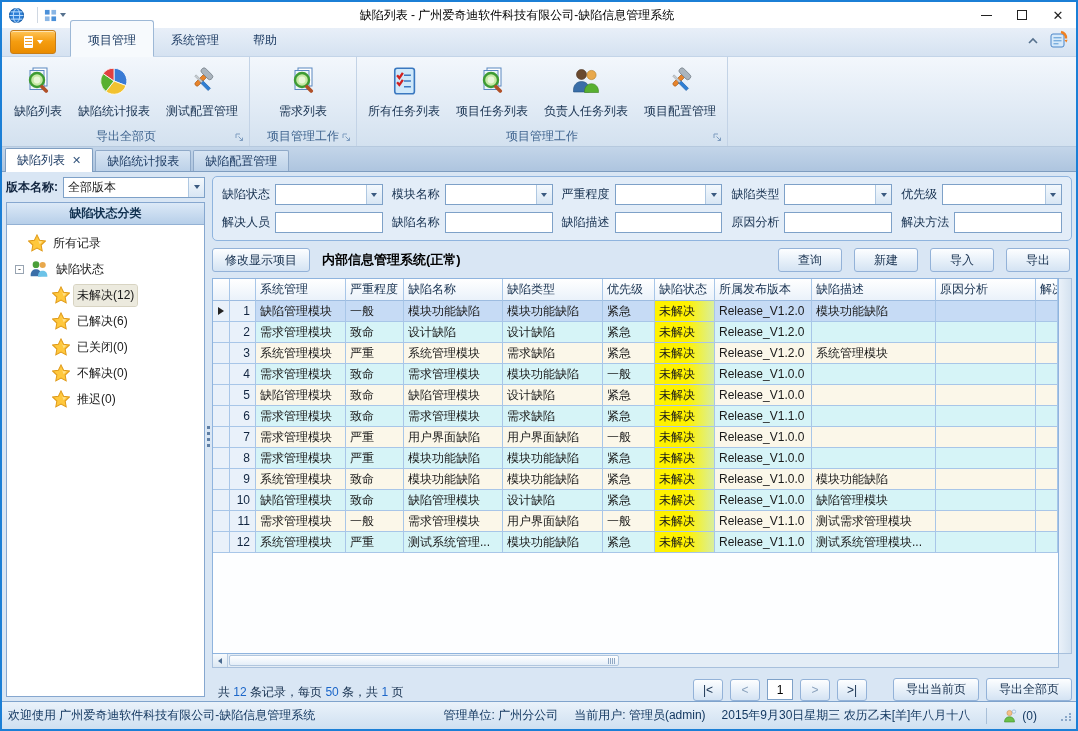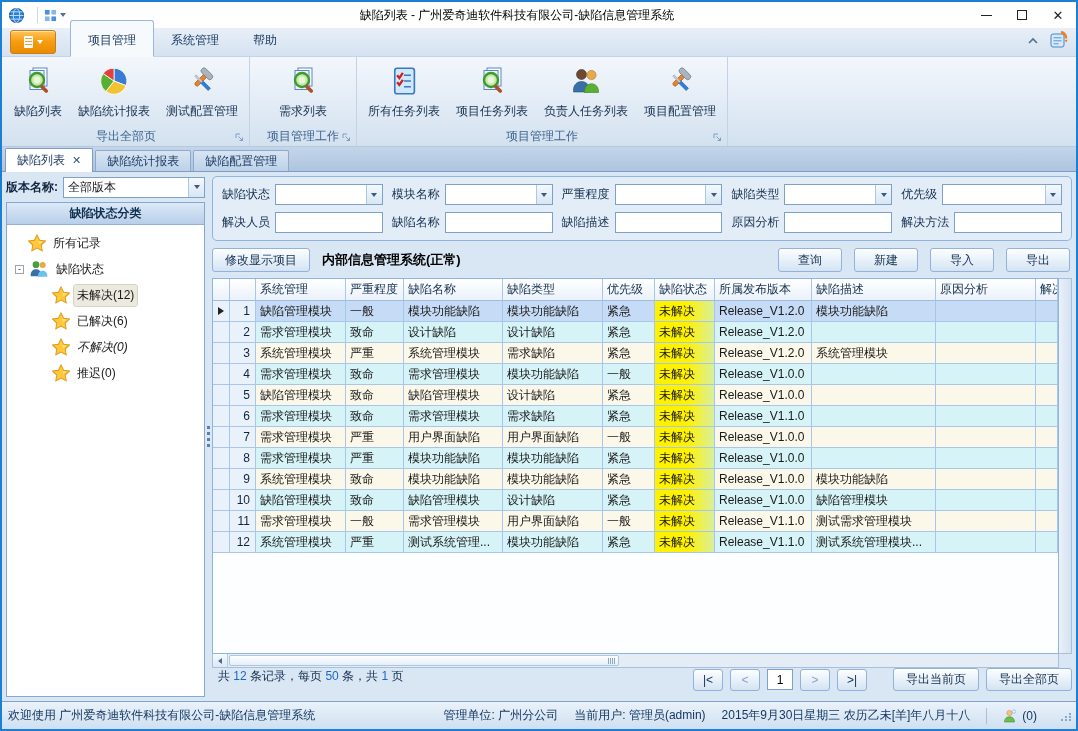--- a/index.html
+++ b/index.html
@@ -95,21 +95,21 @@
   .arrow-r{width:0;height:0;border-top:4px solid transparent;border-bottom:4px solid transparent;border-left:6px solid #222;}
   .vscroll{width:13px;flex:none;background:linear-gradient(90deg,#eaf1f9,#d4e2f0);border:1px solid #a8c0dc;border-left:none;}
 
   .hscroll{height:14px;flex:none;display:flex;align-items:stretch;border:1px solid #a8c0dc;border-top:none;background:#e4edf6;margin-right:13px;}
   .hs-btn{width:15px;background:linear-gradient(#f6fafd,#dce8f3);border-right:1px solid #b8cce2;display:flex;align-items:center;justify-content:center;}
   .arrow-l{width:0;height:0;border-top:3px solid transparent;border-bottom:3px solid transparent;border-right:4px solid #4a6a90;}
   .hs-track{flex:1;display:flex;}
   .hs-thumb{width:47%;background:linear-gradient(#ffffff,#e4eef8);border:1px solid #b0c6de;border-radius:2px;margin:1px;display:flex;align-items:center;justify-content:flex-end;padding-right:3px;gap:1px;}
   .hs-thumb i{width:1px;height:6px;background:#90a8c4;display:block;}
 
-  .footerrow{height:33px;flex:none;display:flex;align-items:flex-start;color:#16304f;}
+  .footerrow{height:33px;flex:none;display:flex;align-items:flex-end;color:#16304f;}
   .summary{margin-left:6px;white-space:nowrap;}
   .summary .num{color:#1b66c9;}
   .pager{margin-left:auto;display:flex;align-items:center;gap:7px;}
   .pbtn{min-width:30px;padding:0;height:22px;}
   .pbtn.dis{color:#8aa2bd;}
   .pageinput{width:26px;height:21px;border:1px solid #7ea1c8;text-align:center;font:inherit;padding:0;}
   .pager .gap{width:12px;}
   .expbtn{height:23px;}
 
   
@@ -372,21 +372,30 @@
             </div>
             <div class="titem" style="padding-left: 41px;">
               <span style="display: flex;">
                 <svg width="18" height="18" viewBox="0 0 16 16">
                   <path d="M8 .8l2.3 4.7 5.2.7-3.8 3.6.9 5.2L8 12.5 3.4 15l.9-5.2L.5 6.2l5.2-.7z" fill="#ffc83d" stroke="#e09a18" stroke-width=".9"></path>
                   <path d="M8 3.2l1.5 3 3.3.5-2.4 2.3" fill="#ffe08a" stroke="none"></path>
                 </svg>
               </span>
               <span class="lbl">已解决(6)</span>
             </div>
-            <div class="titem" style="padding-left: 41px; font-style: italic;">
+            <div class="titem" style="padding-left: 41px;">
+              <span style="display: flex;">
+                <svg width="18" height="18" viewBox="0 0 16 16">
+                  <path d="M8 .8l2.3 4.7 5.2.7-3.8 3.6.9 5.2L8 12.5 3.4 15l.9-5.2L.5 6.2l5.2-.7z" fill="#ffc83d" stroke="#e09a18" stroke-width=".9"></path>
+                  <path d="M8 3.2l1.5 3 3.3.5-2.4 2.3" fill="#ffe08a" stroke="none"></path>
+                </svg>
+              </span>
+              <span class="lbl">已关闭(0)</span>
+            </div>
+            <div class="titem" style="padding-left: 41px;">
               <span style="display: flex;">
                 <svg width="18" height="18" viewBox="0 0 16 16">
                   <path d="M8 .8l2.3 4.7 5.2.7-3.8 3.6.9 5.2L8 12.5 3.4 15l.9-5.2L.5 6.2l5.2-.7z" fill="#ffc83d" stroke="#e09a18" stroke-width=".9"></path>
                   <path d="M8 3.2l1.5 3 3.3.5-2.4 2.3" fill="#ffe08a" stroke="none"></path>
                 </svg>
               </span>
               <span class="lbl">不解决(0)</span>
             </div>
             <div class="titem" style="padding-left: 41px;">
               <span style="display: flex;">

